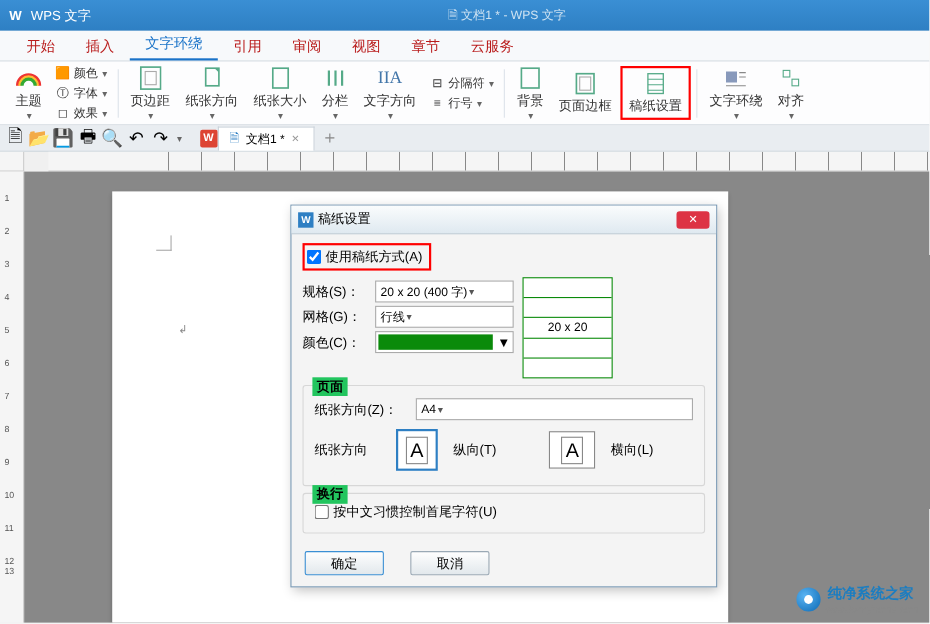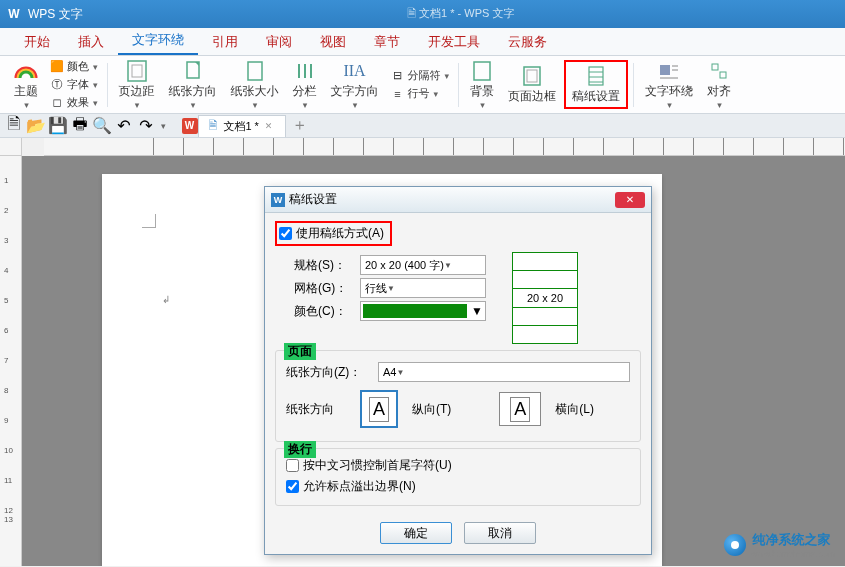--- a/index.html
+++ b/index.html
@@ -50,28 +50,28 @@
 .dlg-body { padding: 8px 10px; }
 .fs { border: 1px solid #d7d7d7; border-radius: 3px; padding: 8px 10px 10px; margin-top: 6px; position: relative; }
 .fs-legend { position: absolute; top: -8px; left: 8px; background: #22c55e; padding: 0 4px; font-size: 12px; font-weight: bold; }
 .row { display: flex; align-items: center; gap: 6px; margin: 3px 0; }
 .lbl { width: 60px; font-size: 12px; }
 .sel { flex: 0 0 126px; height: 20px; border: 1px solid #aaa; background: #fff; font-size: 11px; display:flex; align-items:center; justify-content:flex-start; padding: 0 4px; cursor:pointer; }
 .sel.wide { flex: 1; }
 .sel .ar { font-size: 8px; color:#555; }
 .color-sw { flex: 0 0 126px; height: 20px; border: 1px solid #aaa; display:flex; align-items:center; padding:2px; cursor:pointer; background:#fff; }
 .color-sw .c { flex:1; height: 14px; background: #0a8a0a; }
-.preview { width: 66px; height: 92px; border: 1px solid #0a8a0a; background: #fff; display: flex; flex-direction: column; }
+.preview { width: 82px; height: 92px; border: 1px solid #0a8a0a; background: #fff; display: flex; flex-direction: column; }
 .preview .pr-row { flex:1; border-bottom: 1px solid #0a8a0a; display:flex; align-items:center; justify-content:center; font-size:11px; }
 .preview .pr-row:last-child { border-bottom:none; }
 .chk { display: flex; align-items: center; gap: 4px; font-size: 12px; cursor:pointer; }
 .chk input { width: 13px; height: 13px; }
 .orient-box { width: 38px; height: 38px; border: 1px solid #888; background:#fff; display:flex; align-items:center; justify-content:center; font-family: serif; font-size: 18px; cursor:pointer; }
 .orient-box.sel-o { border: 2px solid #2e7fc3; }
-.dlg-btns { display:flex; justify-content:center; gap:12px; padding: 8px 12px 10px; }
+.dlg-btns { display:flex; justify-content:flex-start; gap:24px; padding: 8px 12px 10px; }
 .btn { width: 72px; height: 22px; border: 1px solid #9aa9b5; background: linear-gradient(#fefefe,#e2e8ec); font-size: 12px; cursor:pointer; border-radius:2px; }
 .btn.primary { border-color: #3a8fd4; }
 
 .watermark { position:absolute; bottom: 8px; right: 10px; display:flex; align-items:center; gap:6px; font-size: 13px; color:#1b7dc1; font-weight:bold; }
 .watermark .circ { width: 22px; height:22px; border-radius:50%; background: radial-gradient(circle at 35% 35%, #5ab4f3, #0a68b3); display:flex; align-items:center; justify-content:center; }
 .watermark .circ::after { content:""; width:8px; height:8px; background:#fff; border-radius:50%; }
 .watermark .sub { font-size:9px; color:#888; font-weight:normal; margin-left:-2px; }
 </style>
 </head>
 <body>
@@ -86,21 +86,20 @@
 </div>
 
 <div class="tabs">
   <div class="tab">开始</div>
   <div class="tab">插入</div>
   <div class="tab active">文字环绕</div>
   <div class="tab">引用</div>
   <div class="tab">审阅</div>
   <div class="tab">视图</div>
   <div class="tab">章节</div>
-  <div class="tab">开发工具</div>
   <div class="tab">云服务</div>
 </div>
 
 <div class="ribbon">
   <div class="rbtn">
     <div class="icn">
         <svg width="24" height="18" viewBox="0 0 24 18">
           <path d="M2 16 A10 10 0 0 1 22 16" fill="none" stroke="#e33" stroke-width="3"></path>
           <path d="M4 16 A8 8 0 0 1 20 16" fill="none" stroke="#fb3" stroke-width="3"></path>
           <path d="M6 16 A6 6 0 0 1 18 16" fill="none" stroke="#3a3" stroke-width="3"></path>
@@ -296,21 +295,21 @@
     <div class="tt">稿纸设置</div>
     <div class="dlg-close">✕</div>
   </div>
   <div class="dlg-body">
 
     <div class="chk highlight-red" style="padding:2px 6px 2px 2px; display:inline-flex;">
       <input type="checkbox" checked="" style="">
       <span>使用稿纸方式(A)</span>
     </div>
 
-    <div style="display:flex; gap:18px; margin-top:6px;margin-left:19px;">
+    <div style="display:flex; margin-top:6px;">
       <div style="flex:0 0 200px;">
         <div class="row">
           <div class="lbl">规格(S)：</div>
           <div class="sel">
               <span>20 x 20 (400 字)</span>
               <span class="ar">▼</span>
             </div>
         </div>
         <div class="row">
           <div class="lbl">网格(G)：</div>
@@ -358,24 +357,20 @@
         <span style="font-size:12px;">横向(L)</span>
       </div>
     </div>
 
     <div class="fs">
       <div class="fs-legend">换行</div>
       <label class="chk">
           <input type="checkbox" style="">
           <span>按中文习惯控制首尾字符(U)</span>
         </label>
-      <label class="chk" style="margin-top:4px;">
-          <input type="checkbox" checked="" style="">
-          <span>允许标点溢出边界(N)</span>
-        </label>
     </div>
   </div>
   <div class="dlg-btns">
     <button class="btn primary">确定</button>
     <button class="btn">取消</button>
   </div>
 </div>
 
 <div class="watermark">
   <div class="circ"></div>

